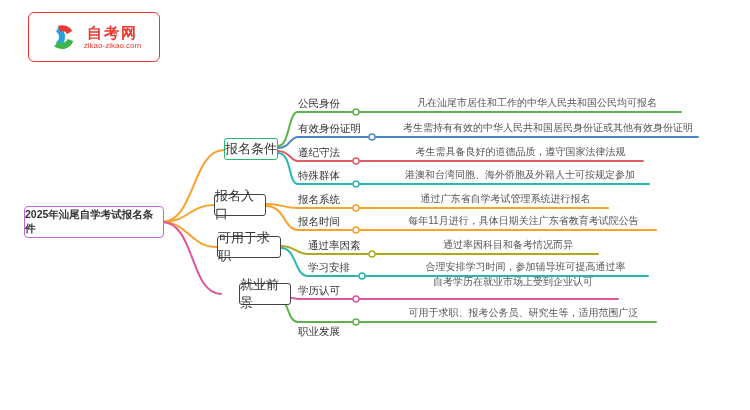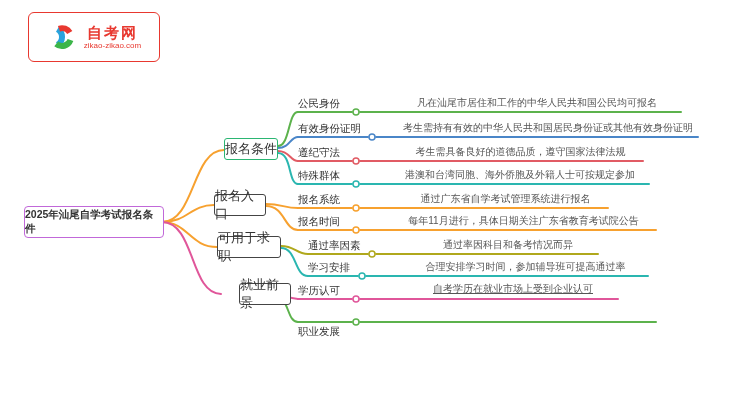--- a/index.html
+++ b/index.html
@@ -165,15 +165,16 @@
   <div class="sub-label" style="left:298px;top:324px;width:54px;">职业发展</div>
 
   <div class="leaf-text" style="left:393px;top:96px;width:288px;">凡在汕尾市居住和工作的中华人民共和国公民均可报名</div>
   <div class="leaf-text" style="left:398px;top:121px;width:300px;">考生需持有有效的中华人民共和国居民身份证或其他有效身份证明</div>
   <div class="leaf-text" style="left:398px;top:145px;width:245px;">考生需具备良好的道德品质，遵守国家法律法规</div>
   <div class="leaf-text" style="left:391px;top:168px;width:258px;">港澳和台湾同胞、海外侨胞及外籍人士可按规定参加</div>
   <div class="leaf-text" style="left:403px;top:192px;width:205px;">通过广东省自学考试管理系统进行报名</div>
   <div class="leaf-text" style="left:391px;top:214px;width:265px;">每年11月进行，具体日期关注广东省教育考试院公告</div>
   <div class="leaf-text" style="left:418px;top:238px;width:180px;">通过率因科目和备考情况而异</div>
   <div class="leaf-text" style="left:403px;top:260px;width:245px;">合理安排学习时间，参加辅导班可提高通过率</div>
-  <div class="leaf-text" style="left:408px;top:282px;width:210px;text-decoration:underline;">自考学历在就业市场上受到企业认可</div>
+  <div class="leaf-text" style="left:408px;top:275px;width:210px;">自考学历在就业市场上受到企业认可</div>
+  <div class="leaf-text" style="left:391px;top:306px;width:265px;">可用于求职、报考公务员、研究生等，适用范围广泛</div>
 
 </div>
 
 </body></html>

